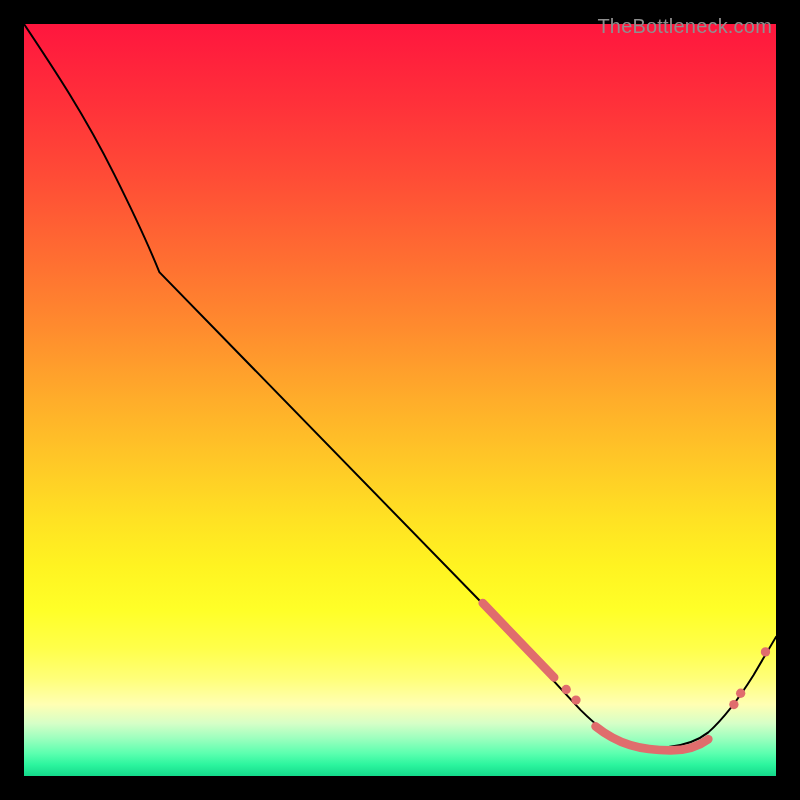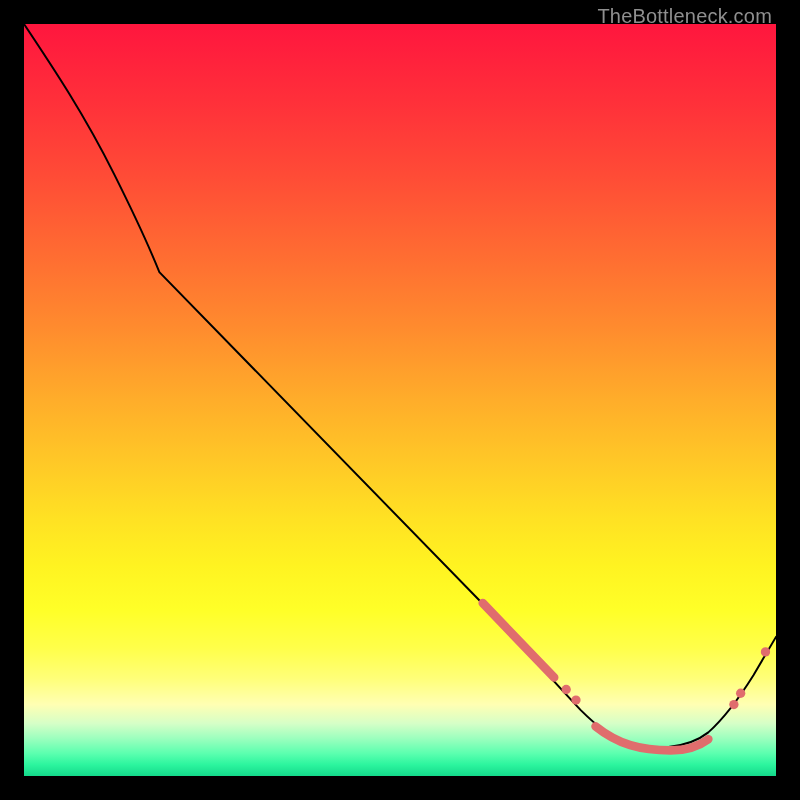--- a/index.html
+++ b/index.html
@@ -20,21 +20,21 @@
     left: 0; top: 0; right: 0; bottom: 0;
   }
   .curve {
     position: absolute;
     left: 0; top: 0;
     width: 752px; height: 752px;
     pointer-events: none;
   }
   .watermark {
     position: absolute;
-    top: 5px; right: 28px;
+    top: 15px; right: 28px;
     font-family: Arial, Helvetica, sans-serif;
     font-size: 20px;
     font-weight: 400;
     color: #8f8f8f;
     letter-spacing: 0.2px;
   }
 </style>
 </head>
 <body>
 <div class="frame">

